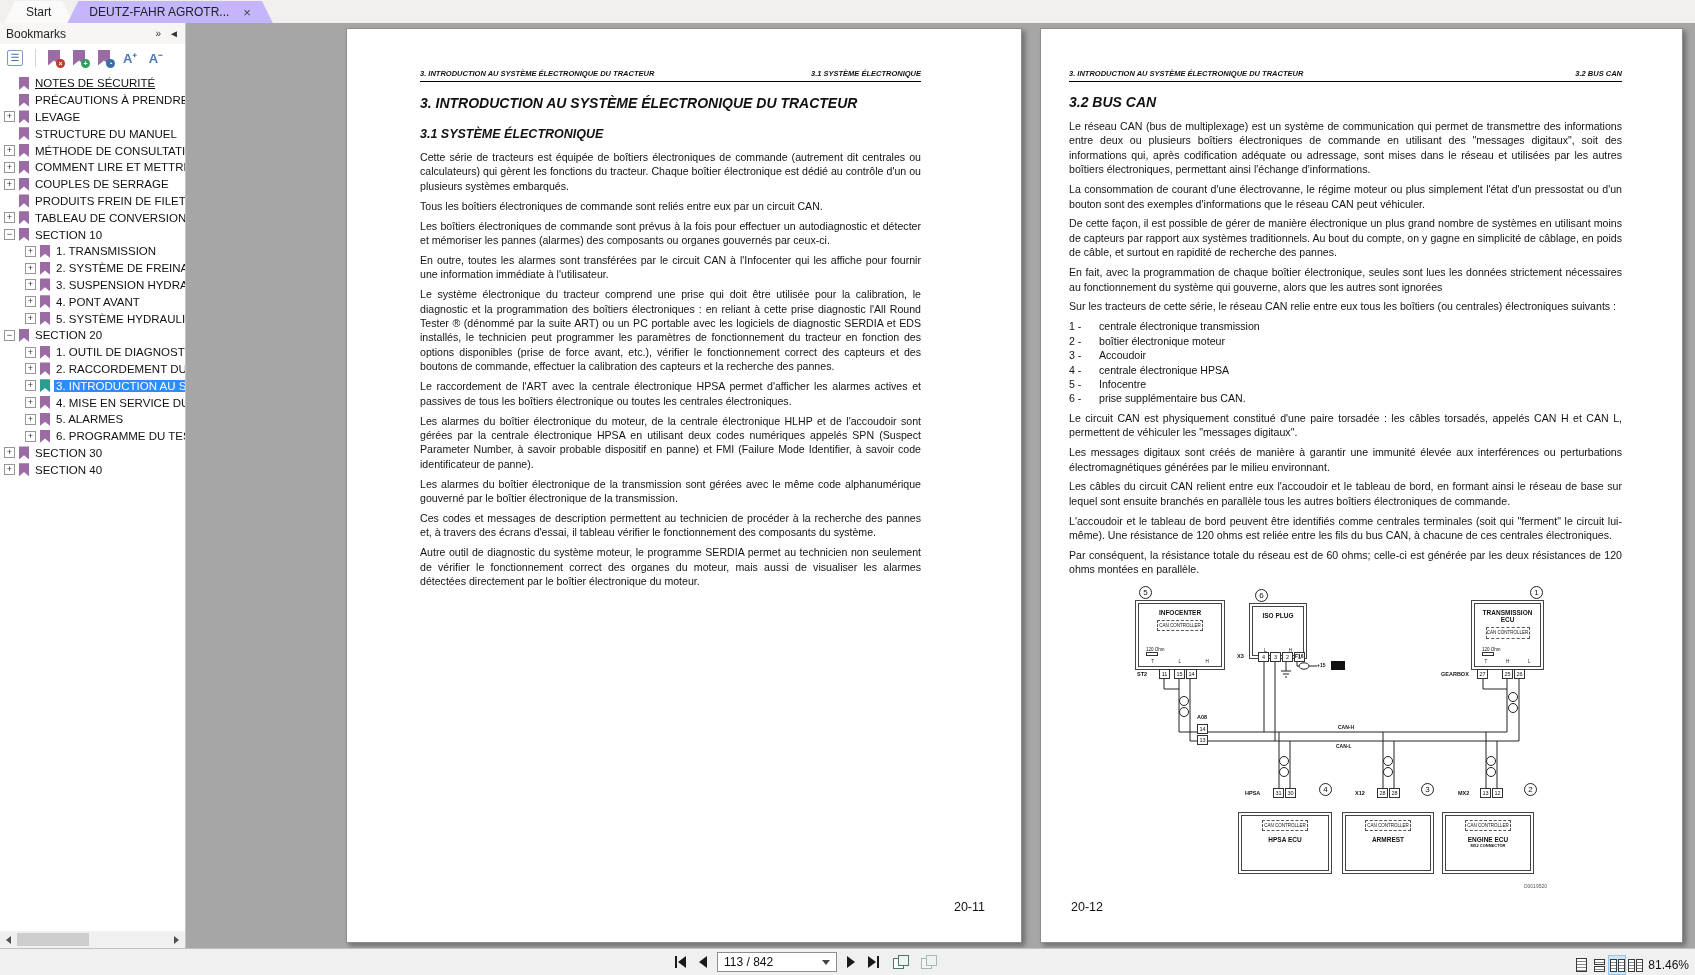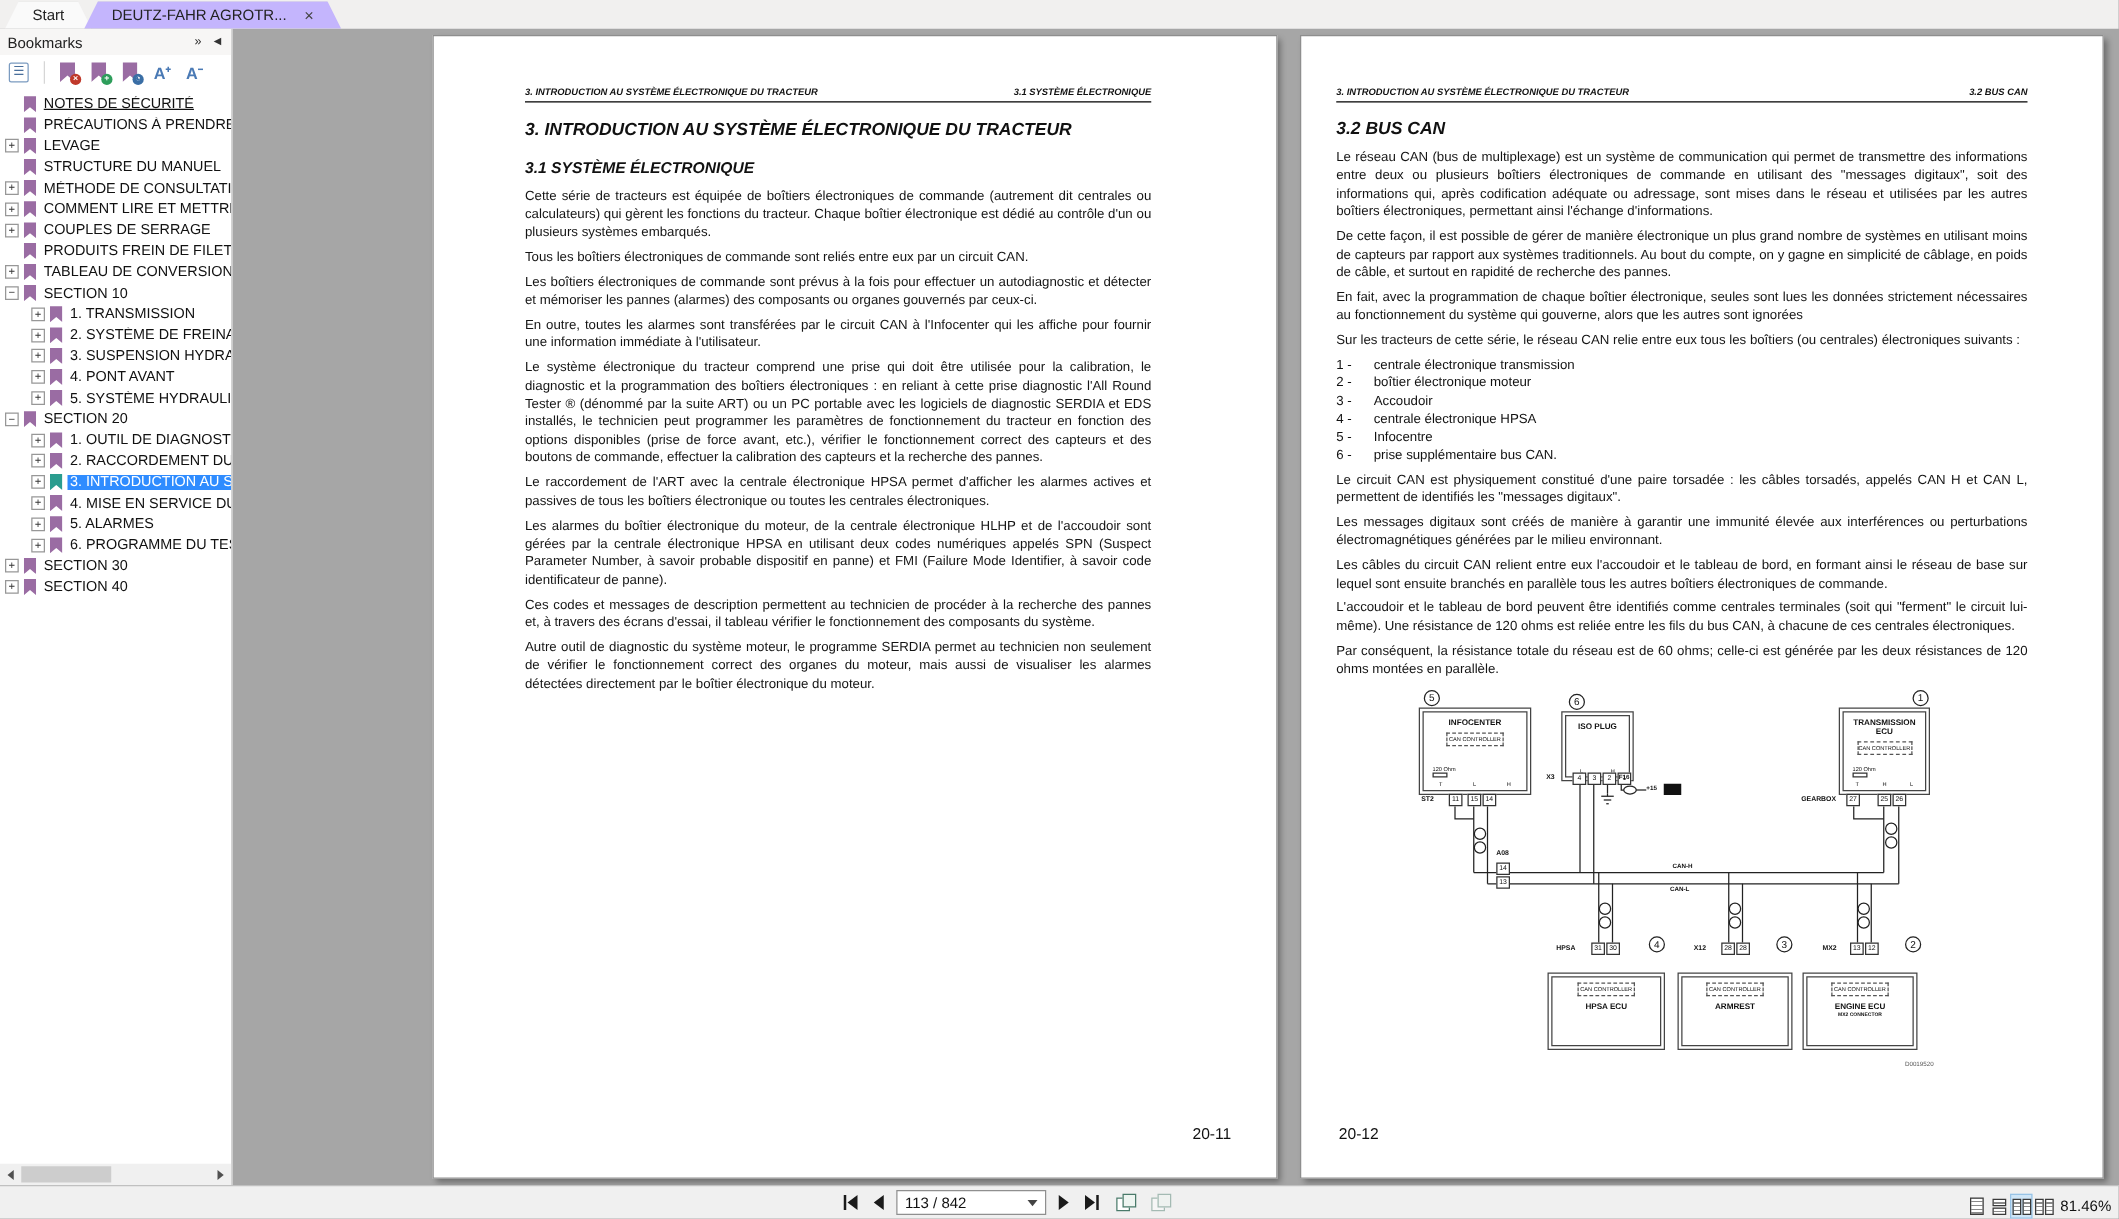--- a/index.html
+++ b/index.html
@@ -290,35 +290,37 @@
     <h2 class="doc">3.1  SYSTÈME ÉLECTRONIQUE</h2>
     <div>
 
     <p class="bodyp">Cette série de tracteurs est équipée de boîtiers électroniques de commande (autrement dit centrales ou calculateurs) qui gèrent les fonctions du tracteur. Chaque boîtier électronique est dédié au contrôle d'un ou plusieurs systèmes embarqués.</p>
         <p class="bodyp">Tous les  boîtiers électroniques de commande sont reliés entre eux par un circuit CAN.</p>
         <p class="bodyp">Les boîtiers électroniques de commande sont prévus à la fois pour effectuer un autodiagnostic et détecter et mémoriser les pannes (alarmes) des composants ou organes gouvernés par ceux-ci.</p>
         <p class="bodyp">En outre, toutes les alarmes sont transférées par le circuit CAN à l'Infocenter qui les affiche pour fournir une information immédiate à l'utilisateur.</p>
         <p class="bodyp">Le système électronique du tracteur comprend une prise qui doit être utilisée pour la calibration, le diagnostic et la programmation des boîtiers électroniques : en reliant à cette prise diagnostic l'All Round Tester ® (dénommé par la suite ART) ou un PC portable avec les logiciels de diagnostic SERDIA et EDS installés, le technicien peut programmer les paramètres de fonctionnement du tracteur en fonction des options disponibles (prise de force avant, etc.), vérifier le fonctionnement correct des capteurs et des boutons de commande, effectuer la calibration des capteurs et la recherche des pannes.</p>
         <p class="bodyp">Le raccordement de l'ART avec la centrale électronique HPSA permet d'afficher les alarmes actives et passives de tous les boîtiers électronique ou toutes les centrales électroniques.</p>
         <p class="bodyp">Les alarmes du boîtier électronique du moteur, de la centrale électronique HLHP et de l'accoudoir sont gérées par la centrale électronique HPSA en utilisant deux codes numériques appelés SPN (Suspect Parameter Number, à savoir probable dispositif en panne) et FMI (Failure Mode Identifier, à savoir code identificateur de panne).</p>
+        <p class="bodyp">Les alarmes du boîtier électronique de la transmission sont gérées avec le même code alphanumérique gouverné par le boîtier électronique de la transmission.</p>
         <p class="bodyp">Ces codes et messages de description permettent au technicien de procéder à la recherche des pannes et, à travers des écrans d'essai, il tableau vérifier le fonctionnement des composants du système.</p>
         <p class="bodyp">Autre outil de diagnostic du système moteur, le programme SERDIA permet au technicien non seulement de vérifier le fonctionnement correct des organes du moteur, mais aussi de visualiser les alarmes détectées directement par le boîtier électronique du moteur.</p>
       </div>
     <div class="pagenum pn-left">20-11</div>
   </div>
 
   <div class="page right">
     <div class="runhead">
       <span>3. INTRODUCTION AU SYSTÈME ÉLECTRONIQUE DU TRACTEUR</span>
       <span>3.2 BUS CAN</span>
     </div>
     <h2 class="doc big">3.2 BUS CAN</h2>
     <div>
 
     <p class="bodyp">Le réseau CAN (bus de multiplexage) est un système de communication qui permet de transmettre des informations entre deux ou plusieurs boîtiers électroniques de commande en utilisant des "messages digitaux", soit des informations qui, après codification adéquate ou adressage, sont mises dans le réseau et utilisées par les autres boîtiers électroniques, permettant ainsi l'échange d'informations.</p>
+        <p class="bodyp">La consommation de courant d'une électrovanne, le régime moteur ou plus simplement l'état d'un pressostat ou d'un bouton sont des exemples d'informations que le réseau CAN peut véhiculer.</p>
         <p class="bodyp">De cette façon, il est possible de gérer de manière électronique un plus grand nombre de systèmes en utilisant moins de capteurs par rapport aux systèmes traditionnels. Au bout du compte, on y gagne en simplicité de câblage, en poids de câble, et surtout en rapidité de recherche des pannes.</p>
         <p class="bodyp">En fait, avec la programmation de chaque boîtier électronique, seules sont lues les données strictement nécessaires au fonctionnement du système qui gouverne, alors que les autres sont ignorées</p>
         <p class="bodyp">Sur les tracteurs de cette série, le réseau CAN relie entre eux tous les boîtiers (ou centrales) électroniques suivants :</p>
       </div>
     <div class="numlist">
 
         <div class="numrow">
           <span class="num">1 -</span>
           <span>centrale électronique transmission</span>
         </div>
@@ -343,21 +345,21 @@
           <span>Infocentre</span>
         </div>
 
         <div class="numrow">
           <span class="num">6 -</span>
           <span>prise supplémentaire bus CAN.</span>
         </div>
       </div>
     <div>
 
-    <p class="bodyp">Le circuit CAN est physiquement constitué d'une paire torsadée : les câbles torsadés, appelés CAN H et CAN L, permettent de identifiés les "messages digitaux".</p>
+    <p class="bodyp">Le circuit CAN est physiquement constitué d'une paire torsadée : les câbles torsadés, appelés CAN H et CAN L, permettent de véhiculer les "messages digitaux".</p>
         <p class="bodyp">Les messages digitaux sont créés de manière à garantir une immunité élevée aux interférences ou perturbations électromagnétiques générées par le milieu environnant.</p>
         <p class="bodyp">Les câbles du circuit CAN relient entre eux l'accoudoir et le tableau de bord, en formant ainsi le réseau de base sur lequel sont ensuite branchés en parallèle tous les autres boîtiers électroniques de commande.</p>
         <p class="bodyp">L'accoudoir et le tableau de bord peuvent être identifiés comme centrales terminales (soit qui "ferment" le circuit lui-même). Une résistance de 120 ohms est reliée entre les fils du bus CAN, à chacune de ces centrales électroniques.</p>
         <p class="bodyp">Par conséquent, la résistance totale du réseau est de 60 ohms; celle-ci est générée par les deux résistances de 120 ohms montées en parallèle.</p>
       </div>
 
     <div class="diagram">
       <svg viewBox="0 0 416 300">
         <g stroke="#222" stroke-width="1" fill="none">
 

